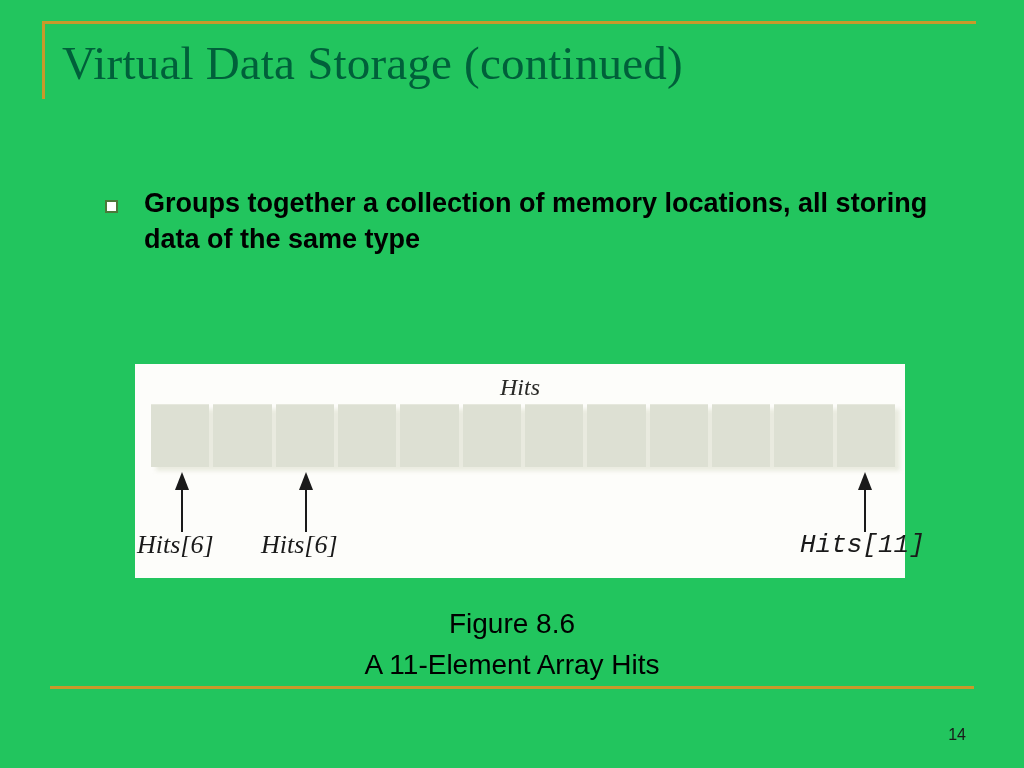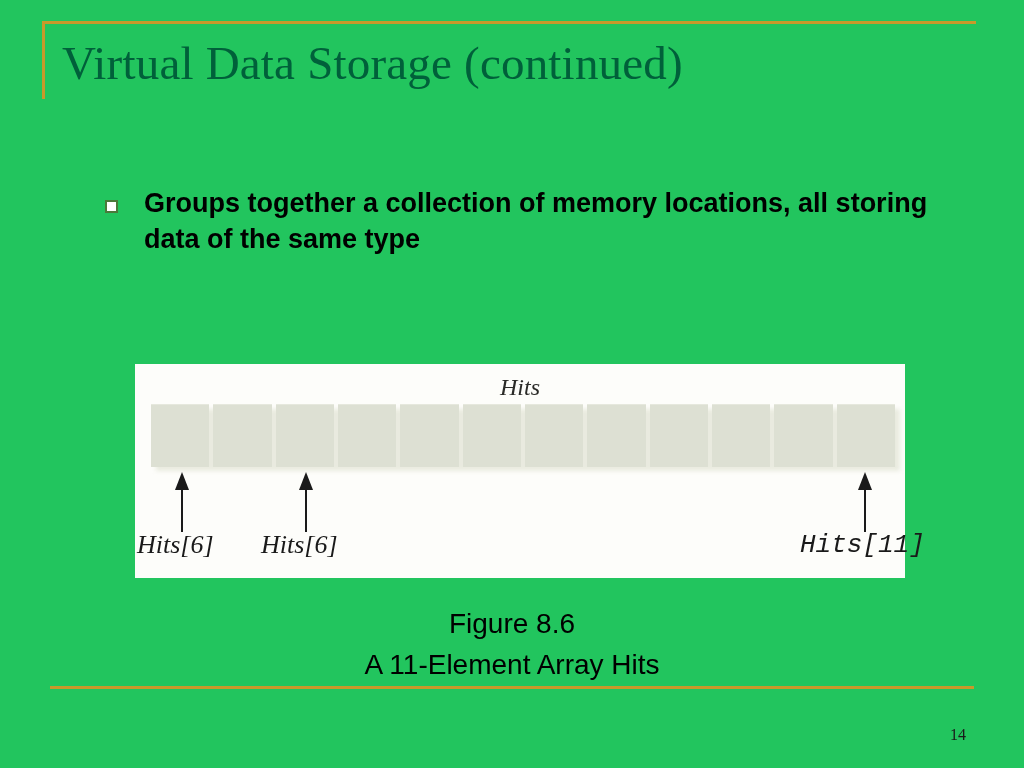--- a/index.html
+++ b/index.html
@@ -223,21 +223,21 @@
     top: 726px;
     font-family: "Liberation Serif", serif;
     font-size: 16px;
     color: #1a1a1a;
     white-space: nowrap;
   }
   .footer-page {
     position: absolute;
     right: 58px;
     top: 726px;
-    font-family: Liberation Serif, serif;
+    font-family: Liberation Sans, sans-serif;
     font-size: 16px;
     color: #1a1a1a;
   }
 </style>
 </head>
 <body>
 
 <div class="slide">
 
   <div class="title-rule-top"></div>

